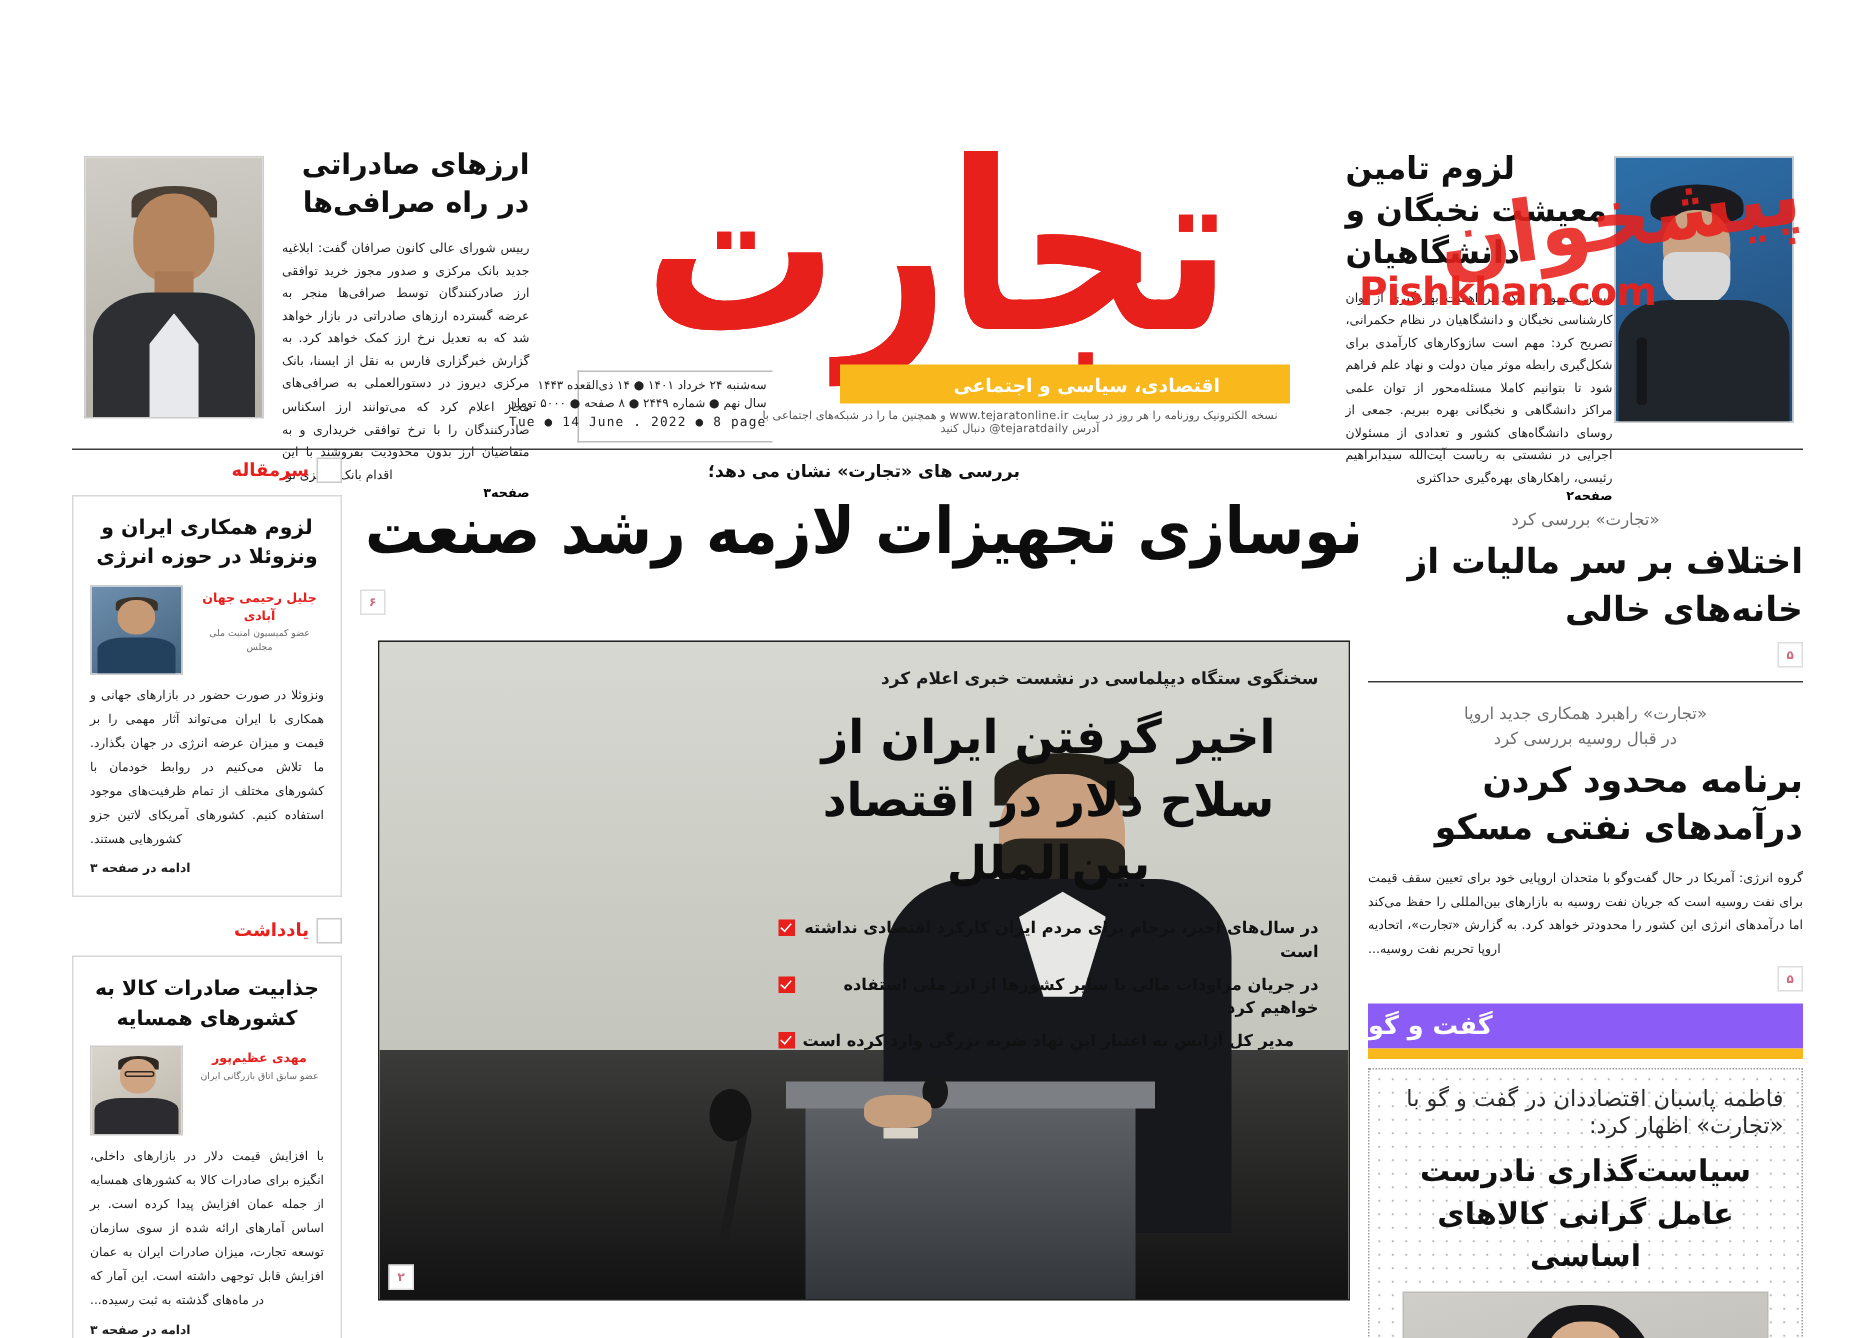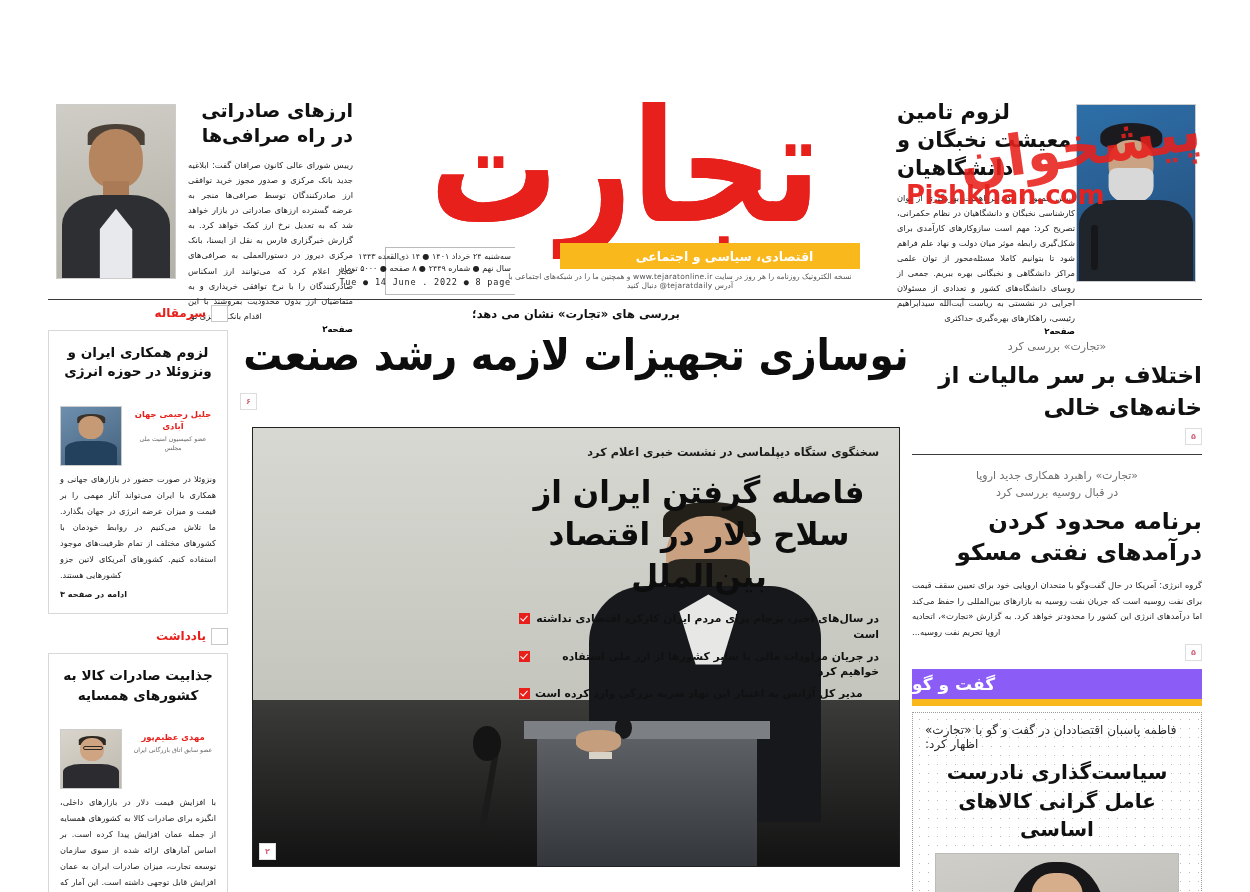--- a/index.html
+++ b/index.html
@@ -113,21 +113,21 @@
   }
   .sec-label-sq {
     position: absolute; right: 0; top: 0; width: 17px; height: 17px;
     border: 1px solid #c9c9c9; background: #fff;
   }
   .side-card { border: 1px solid #d8d8d8; background: #fff; padding: 12px 11px 10px; }
   .side-head {
     font-size: 13.6px; font-weight: 700; color: #111; line-height: 1.42;
     text-align: center; letter-spacing: -.2px;
   }
-  .side-author-row { margin-top: 24px; min-height: 62px; position: relative; }
+  .side-author-row { margin-top: 8px; min-height: 62px; position: relative; }
   .side-author-photo {
     position: absolute; left: 0; top: 0; width: 62px; height: 60px;
     border: 1px solid #ccc; overflow: hidden;
   }
   .side-author-txt { margin-right: 0; padding-left: 70px; text-align: center; padding-top: 2px; }
   .side-author-name { font-size: 8.4px; font-weight: 700; color: #e8201c; line-height: 1.5; }
   .side-author-role { font-size: 6.2px; color: #666; line-height: 1.5; margin-top: 1px; }
   .side-body {
     margin-top: 4px; font-size: 8.2px; color: #1d1d1d; line-height: 1.95;
     text-align: justify; text-align-last: left;
@@ -204,21 +204,21 @@
   }
   .gofto-banner .t { font-size: 17px; font-weight: 700; color: #fff; letter-spacing: -.5px; }
   .gofto-yellow { height: 7px; background: #f9b81c; }
 
   .dotbox {
     border: 1px dotted #9a9a9a; margin-top: 6px; padding: 10px 12px 8px;
     background-image: radial-gradient(#b9b9b9 .8px, transparent .9px);
     background-size: 9px 9px; background-position: 2px 2px;
   }
   .dotbox-inner { background: rgba(255,255,255,0.0); }
-  .gofto-kicker { text-align: left; font-size: 12px; color: #2b2b2b; letter-spacing: -.2px; }
+  .gofto-kicker { text-align: right; font-size: 15px; color: #2b2b2b; letter-spacing: -.2px; }
   .gofto-head {
     text-align: center; font-size: 20px; font-weight: 700; color: #111;
     line-height: 1.42; letter-spacing: -.9px; margin-top: 7px;
   }
   .gofto-photo {
     margin: 10px auto 0; width: 244px; height: 135px;
     border: 1px solid #bbb; overflow: hidden; position: relative;
   }
 
   
@@ -444,21 +444,21 @@
             <div class="mic1-stem"></div>
               <div class="mic1"></div>
               <div class="mic2"></div>
             <div class="hand"></div>
               <div class="watch"></div>
           </div>
         </div>
         <div class="feat-overlay">
           <div class="feat-kicker">سخنگوی ستگاه دیپلماسی در نشست خبری اعلام کرد</div>
           <div class="feat-head">
-            <div>فاصله گرفتن ایران از</div>
+            <div>اخیر گرفتن ایران از</div>
             <div>سلاح دلار در اقتصاد بین‌الملل</div>
           </div>
           <div class="feat-bullets">
             <div class="feat-bullet">
               <span class="btxt">در سال‌های اخیر، برجام برای مردم ایران کارکرد اقتصادی نداشته است</span>
               <span class="chk"></span>
             </div>
             <div class="feat-bullet">
               <span class="btxt">در جریان مراودات مالی با سایر کشورها از ارز ملی استفاده خواهیم کرد</span>
               <span class="chk"></span>

